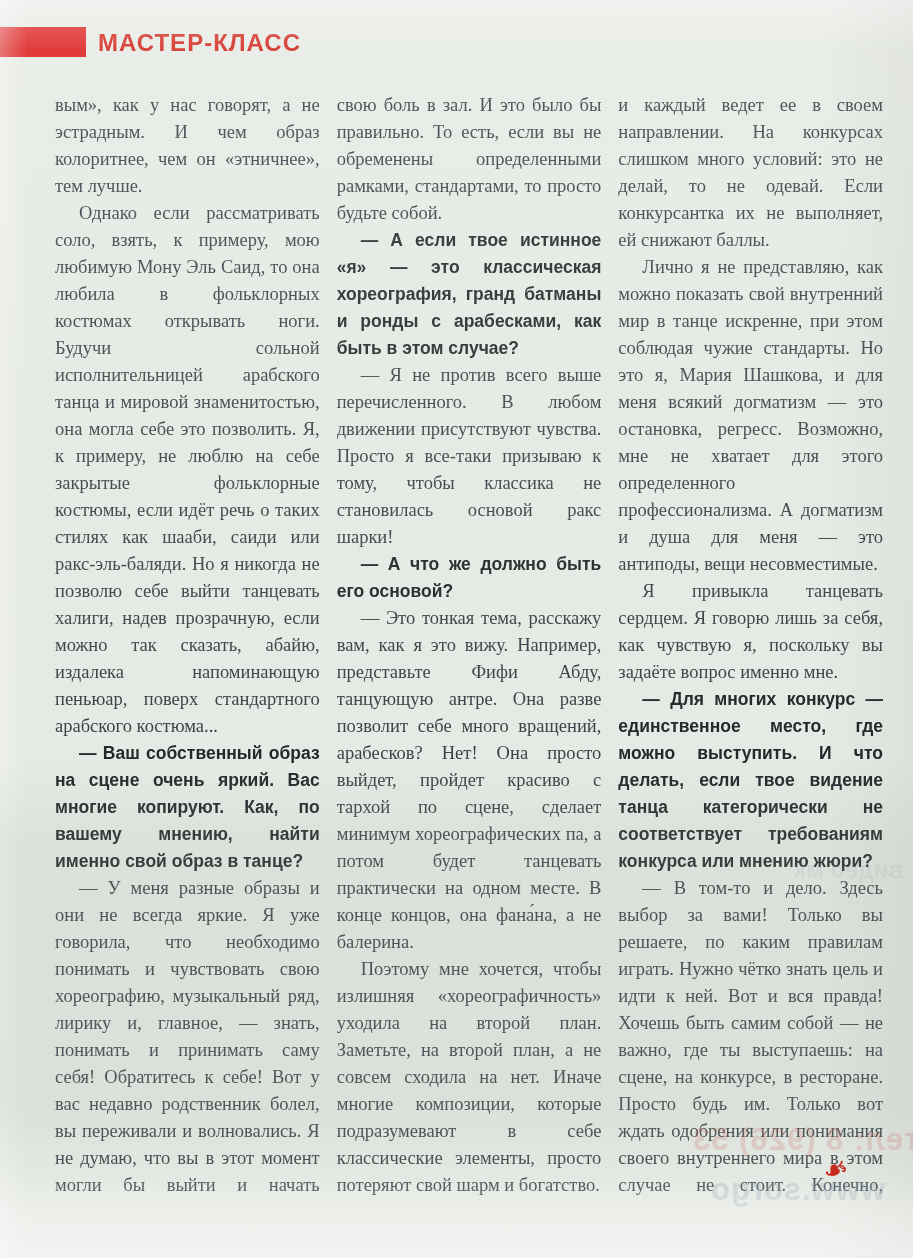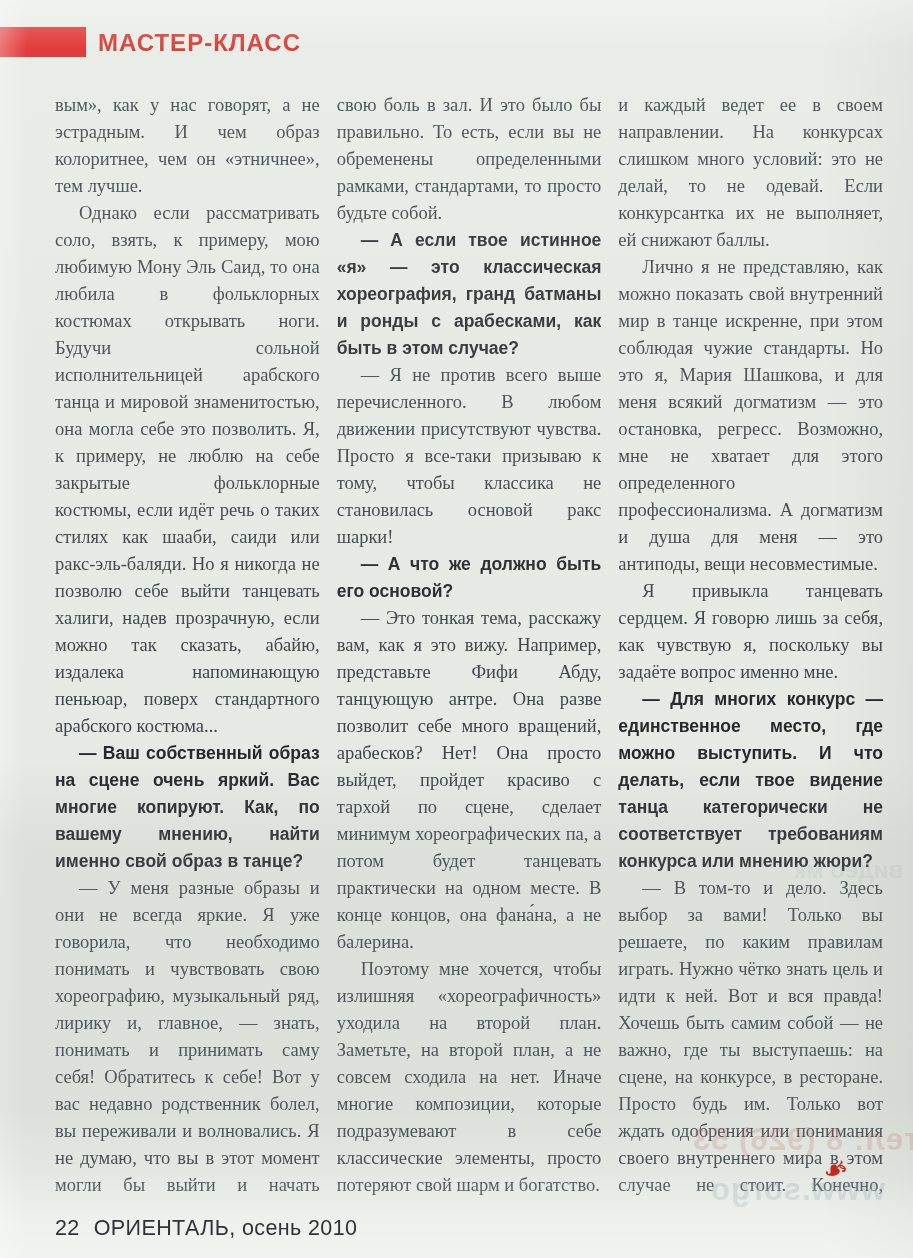--- a/index.html
+++ b/index.html
@@ -128,17 +128,14 @@
       <p>Лично я не представляю, как можно показать свой внутренний мир в танце искренне, при этом соблюдая чужие стандарты. Но это я, Мария Шашкова, и для меня всякий догматизм — это остановка, регресс. Возможно, мне не хватает для этого определенного профессионализма. А догматизм и душа для меня — это антиподы, вещи несовместимые.</p>
       <p>Я привыкла танцевать сердцем. Я говорю лишь за себя, как чувствую я, поскольку вы задаёте вопрос именно мне.</p>
       <p class="q">— Для многих конкурс — единственное место, где можно выступить. И что делать, если твое видение танца категорически не соответствует требованиям конкурса или мнению жюри?</p>
       <p>— В том-то и дело. Здесь выбор за вами! Только вы решаете, по каким правилам играть. Нужно чётко знать цель и идти к ней. Вот и вся правда! Хочешь быть самим собой — не важно, где ты выступаешь: на сцене, на конкурсе, в ресторане. Просто будь им. Только вот ждать одобрения или понимания своего внутреннего мира в этом случае не стоит. Конечно, хорошо, если ваш танец, ваш образ будет оценен! Но, оставаясь верной своим нормам, нужно быть готовым, что они не будут принятыми остальными! Так как нормы и стандарты у всех свои.</p>
     </div>
 
   </div>
 
   <div class="ornament">❧</div>
 
-  <div class="footer">
-    <span class="pagenum">22</span><span>ОРИЕНТАЛЬ, осень 2010</span>
-  </div>
 
 </div>
 
 </body></html>

